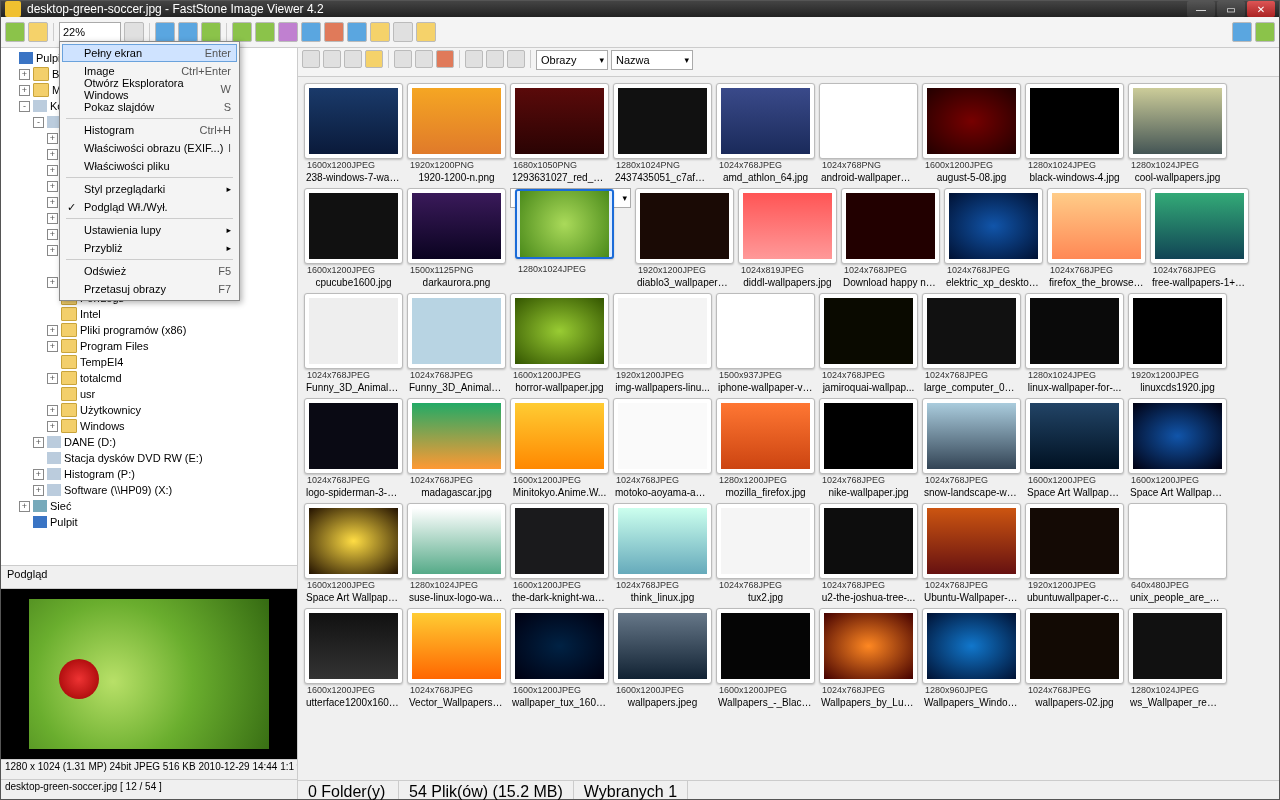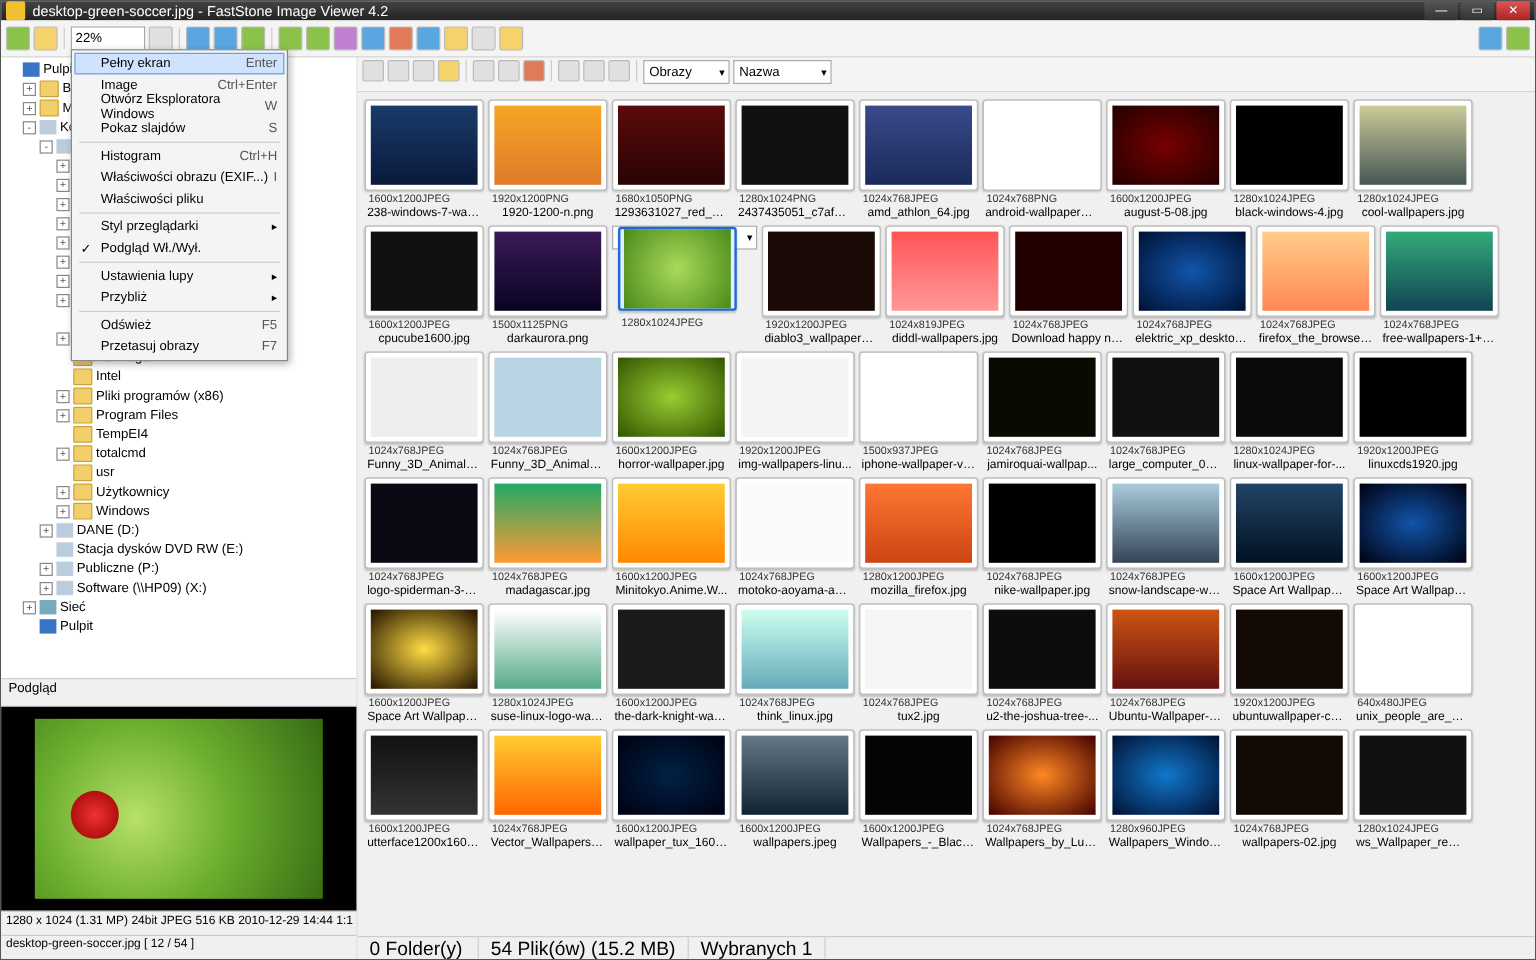--- a/index.html
+++ b/index.html
@@ -260,21 +260,21 @@
           <div class="row">
             <span class="ind" style="width: 28px;"></span>
             <span class="noexp"></span>
             <span class="fico drive"></span>
             <span>Stacja dysków DVD RW (E:)</span>
           </div>
           <div class="row">
             <span class="ind" style="width: 28px;"></span>
             <span class="exp">+</span>
             <span class="fico drive"></span>
-            <span>Publiczne (P:)</span>
+            <span>Histogram (P:)</span>
           </div>
           <div class="row">
             <span class="ind" style="width: 28px;"></span>
             <span class="exp">+</span>
             <span class="fico drive"></span>
             <span>Software (\\HP09) (X:)</span>
           </div>
           <div class="row">
             <span class="ind" style="width: 14px;"></span>
             <span class="exp">+</span>

